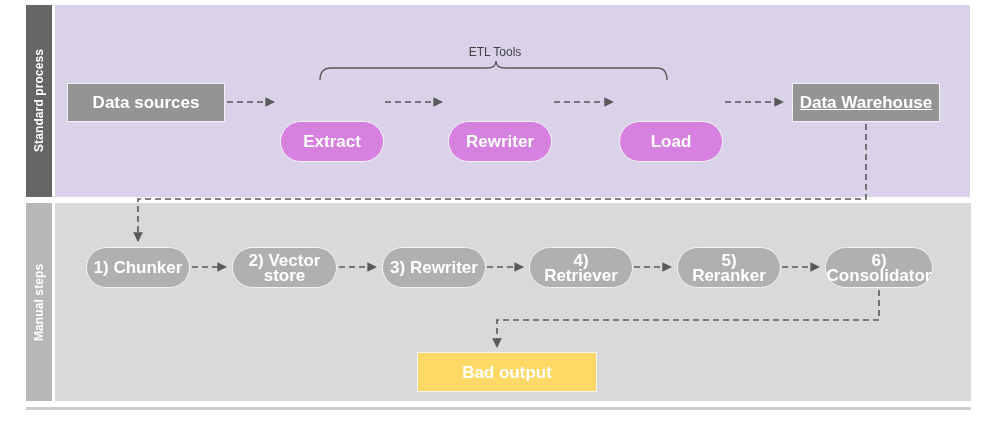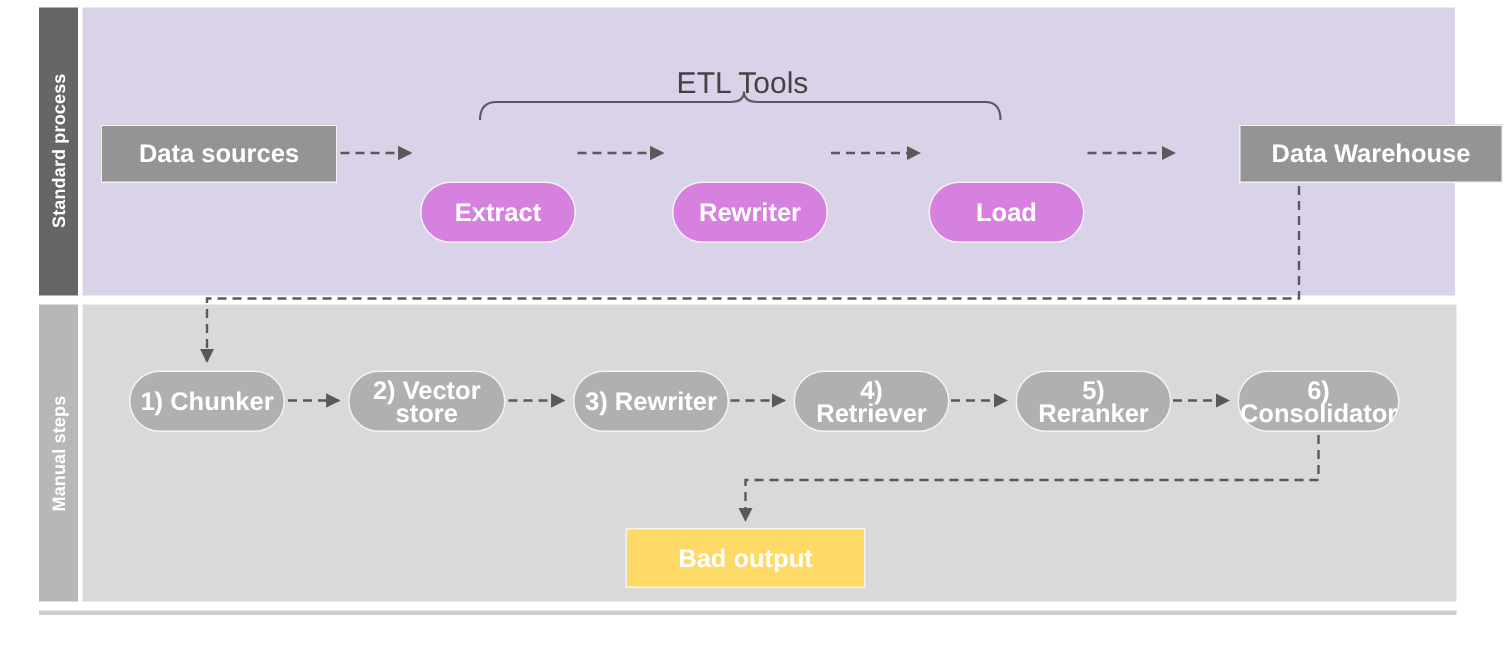--- a/index.html
+++ b/index.html
@@ -77,21 +77,21 @@
   }
 
   
   #etl-label {
     position: absolute;
     left: 400px;
     top: 45px;
     width: 190px;
     text-align: center;
     color: #434343;
-    font-size: 20px;
+    font-size: 12px;
     font-weight: normal;
   }
 </style>
 </head>
 <body>
 
 <div id="canvas">
 
   <div class="lane-header" id="lane-top-header">Standard process</div>
   <div class="lane-body" id="lane-top-body"></div>
@@ -125,24 +125,24 @@
 
     <path d="M 879 290 L 879 320 L 497 320 L 497 347" stroke="#595959" stroke-width="1.6" fill="none" stroke-dasharray="6 4" marker-end="url(#arw)"></path>
   </svg>
 
   <div id="etl-label">ETL Tools</div>
 
   <div class="node rect" style="left:67px;  top:83px;  width:158px; height:39px;">Data sources</div>
   <div class="node pill" style="left:280px; top:81px;  width:104px; height:41px;">Extract</div>
   <div class="node pill" style="left:448px; top:81px;  width:104px; height:41px;">Rewriter</div>
   <div class="node pill" style="left:619px; top:81px;  width:104px; height:41px;">Load</div>
-  <div class="node rect" style="left:826px; top:83px;  width:176px; height:39px;">Data Warehouse</div>
+  <div class="node rect" style="left:792px; top:83px;  width:148px; height:39px;text-decoration:underline;">Data Warehouse</div>
 
   <div class="node pill-g" style="left:86px;  top:247px; width:104px; height:41px;">1) Chunker</div>
   <div class="node pill-g" style="left:232px; top:247px; width:105px; height:41px;">2) Vector store</div>
   <div class="node pill-g" style="left:382px; top:247px; width:104px; height:41px;">3) Rewriter</div>
   <div class="node pill-g" style="left:529px; top:247px; width:104px; height:41px;">4) Retriever</div>
   <div class="node pill-g" style="left:677px; top:247px; width:104px; height:41px;">5) Reranker</div>
   <div class="node pill-g" style="left:825px; top:247px; width:108px; height:41px;">6) Consolidator</div>
 
-  <div class="node warn" style="left:417px; top:352px; width:160px; height:40px;">Bad output</div>
+  <div class="node warn" style="left:417px; top:352px; width:180px; height:40px;">Bad output</div>
 
 </div>
 
 </body></html>

